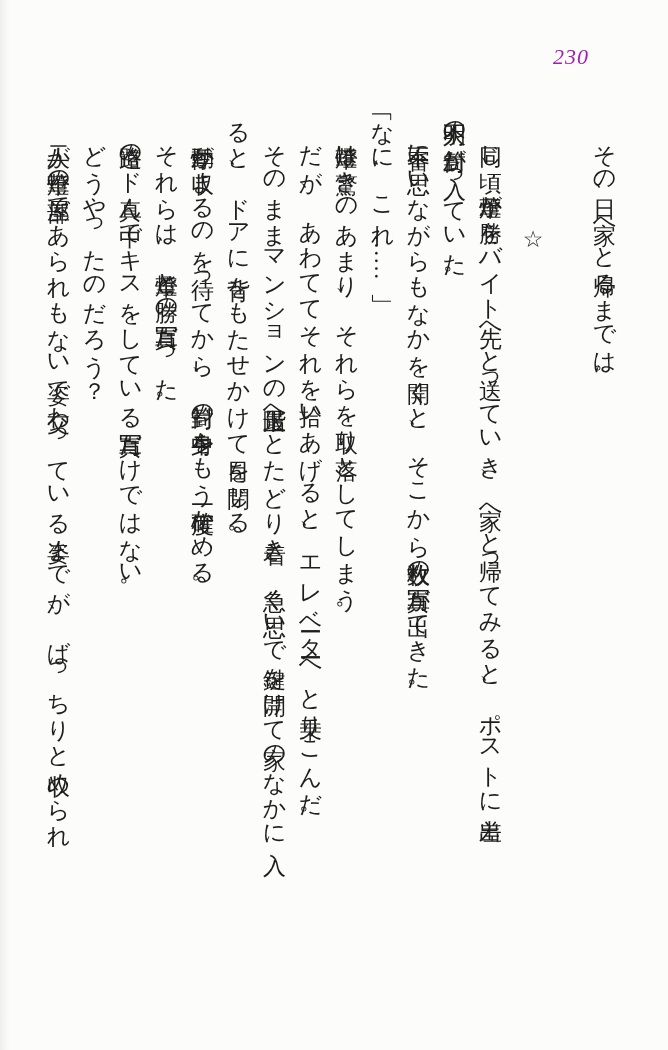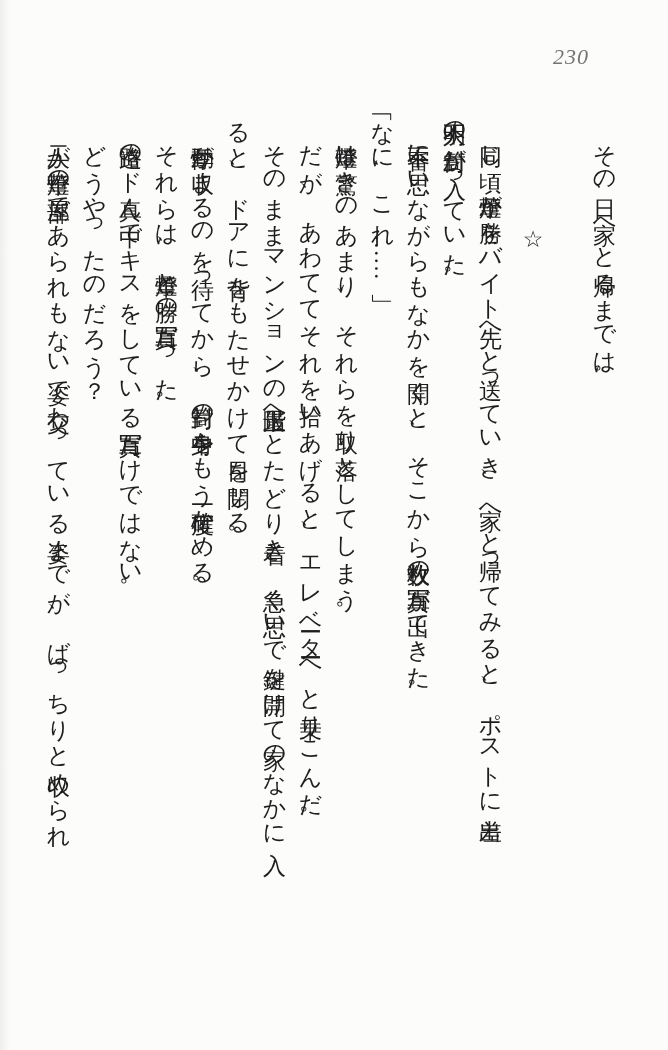--- a/index.html
+++ b/index.html
@@ -18,21 +18,21 @@
     inset: 0;
     background: #fcfcfa;
   }
   .page-number {
     position: absolute;
     top: 44px;
     left: 553px;
     font-family: "Liberation Serif", "DejaVu Serif", serif;
     font-style: italic;
     font-size: 22px;
-    color: #737373;
+    color: #a21caf;
     letter-spacing: 1px;
   }
   .text-block {
     position: absolute;
     top: 106px;
     right: 46px;
     height: 905px;
     writing-mode: vertical-rl;
     text-orientation: mixed;
     font-family: "Liberation Serif", "DejaVu Serif", serif;

